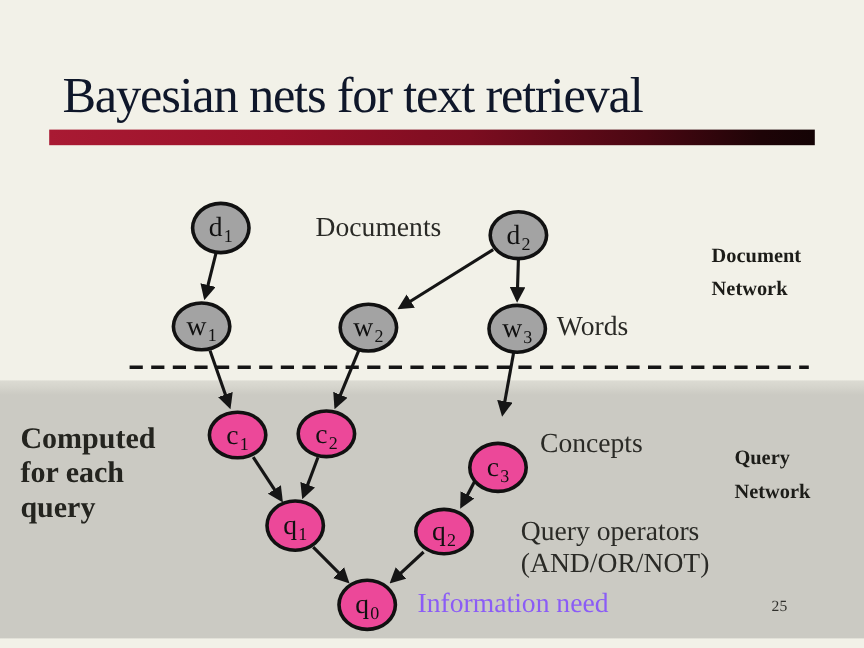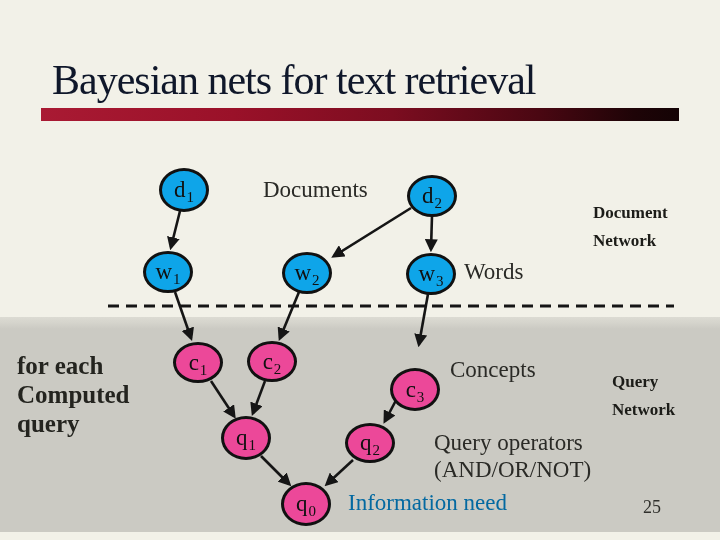--- a/index.html
+++ b/index.html
@@ -28,30 +28,30 @@
   
   svg.edges{position:absolute;left:0;top:0;pointer-events:none;}
   svg.edges line{stroke:#151515;stroke-width:2.6;}
   svg.edges line.dashed{stroke-width:3;stroke-dasharray:11 7;}
   svg .ah{fill:#151515;}
   
   .node{
     position:absolute;box-sizing:border-box;
     border:3px solid #111;border-radius:50%;
     display:flex;align-items:center;justify-content:center;
-    font-size:23px;color:#111;background:#0ea5e9;
+    font-size:23px;color:#111;background:#a3a3a3;
   }
   .node.gray{background:#ec4899;}
   .node sub{font-size:15px;line-height:0;vertical-align:-0.35em;margin-left:1px;}
   
   .lbl{position:absolute;font-size:23px;white-space:nowrap;color:#2a2a26;}
   .lbl.bold{font-weight:bold;font-size:17px;line-height:28px;color:#1c1c18;}
   .computed{position:absolute;left:17px;top:351px;font-weight:bold;font-size:25px;line-height:29px;color:#24241f;}
-  .info-need{position:absolute;left:348px;top:490px;font-size:23px;color:#0369a1;white-space:nowrap;}
-  .page-num{position:absolute;left:643px;top:497px;font-size:18px;color:#30302c;}
+  .info-need{position:absolute;left:348px;top:490px;font-size:23px;color:#8b5cf6;white-space:nowrap;}
+  .page-num{position:absolute;left:643px;top:497px;font-size:13px;color:#30302c;}
 </style>
 </head>
 <body>
 
 <div class="slide">
 
   <div class="title">Bayesian nets for text retrieval</div>
   <div class="title-bar"></div>
 
   <div class="query-band"></div>
@@ -114,22 +114,22 @@
   <div class="lbl" style="left:263px;top:177px;">Documents</div>
 
   <div class="lbl bold" style="left:593px;top:199px;">
     <div>Document</div>
     <div>Network</div>
   </div>
 
   <div class="lbl" style="left:464px;top:259px;">Words</div>
 
   <div class="computed">
+    <div>Computed</div>
     <div>for each</div>
-    <div>Computed</div>
     <div>query</div>
   </div>
 
   <div class="lbl" style="left:450px;top:357px;">Concepts</div>
 
   <div class="lbl bold" style="left:612px;top:368px;">
     <div>Query</div>
     <div>Network</div>
   </div>
 

